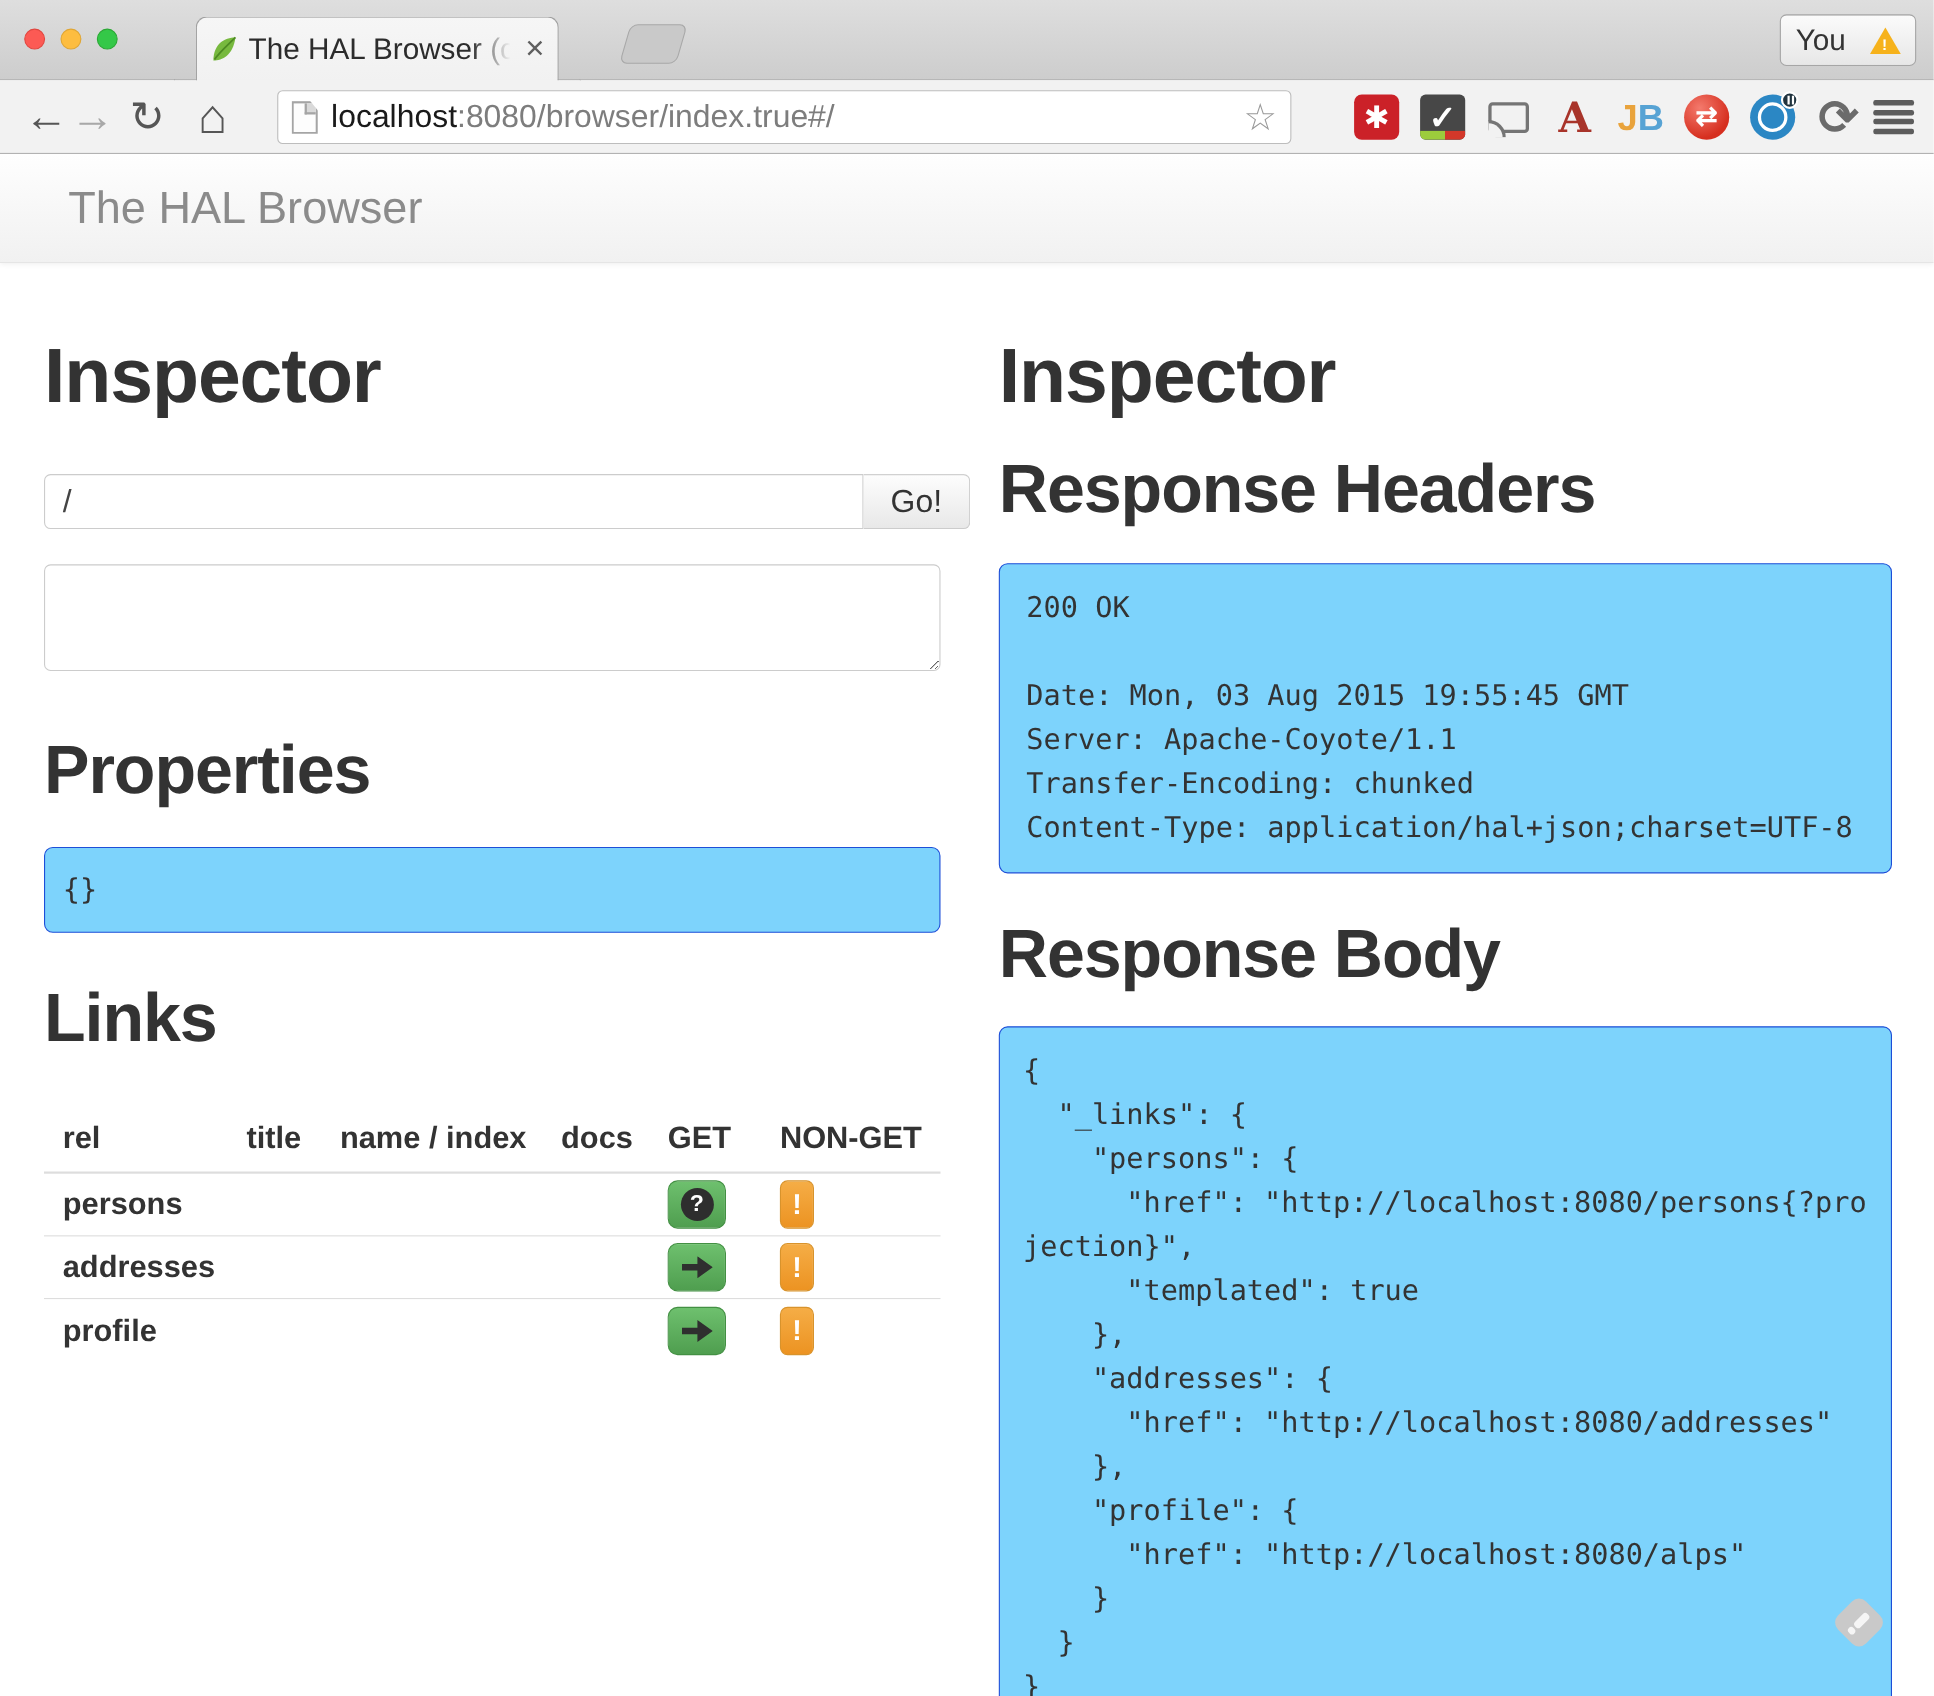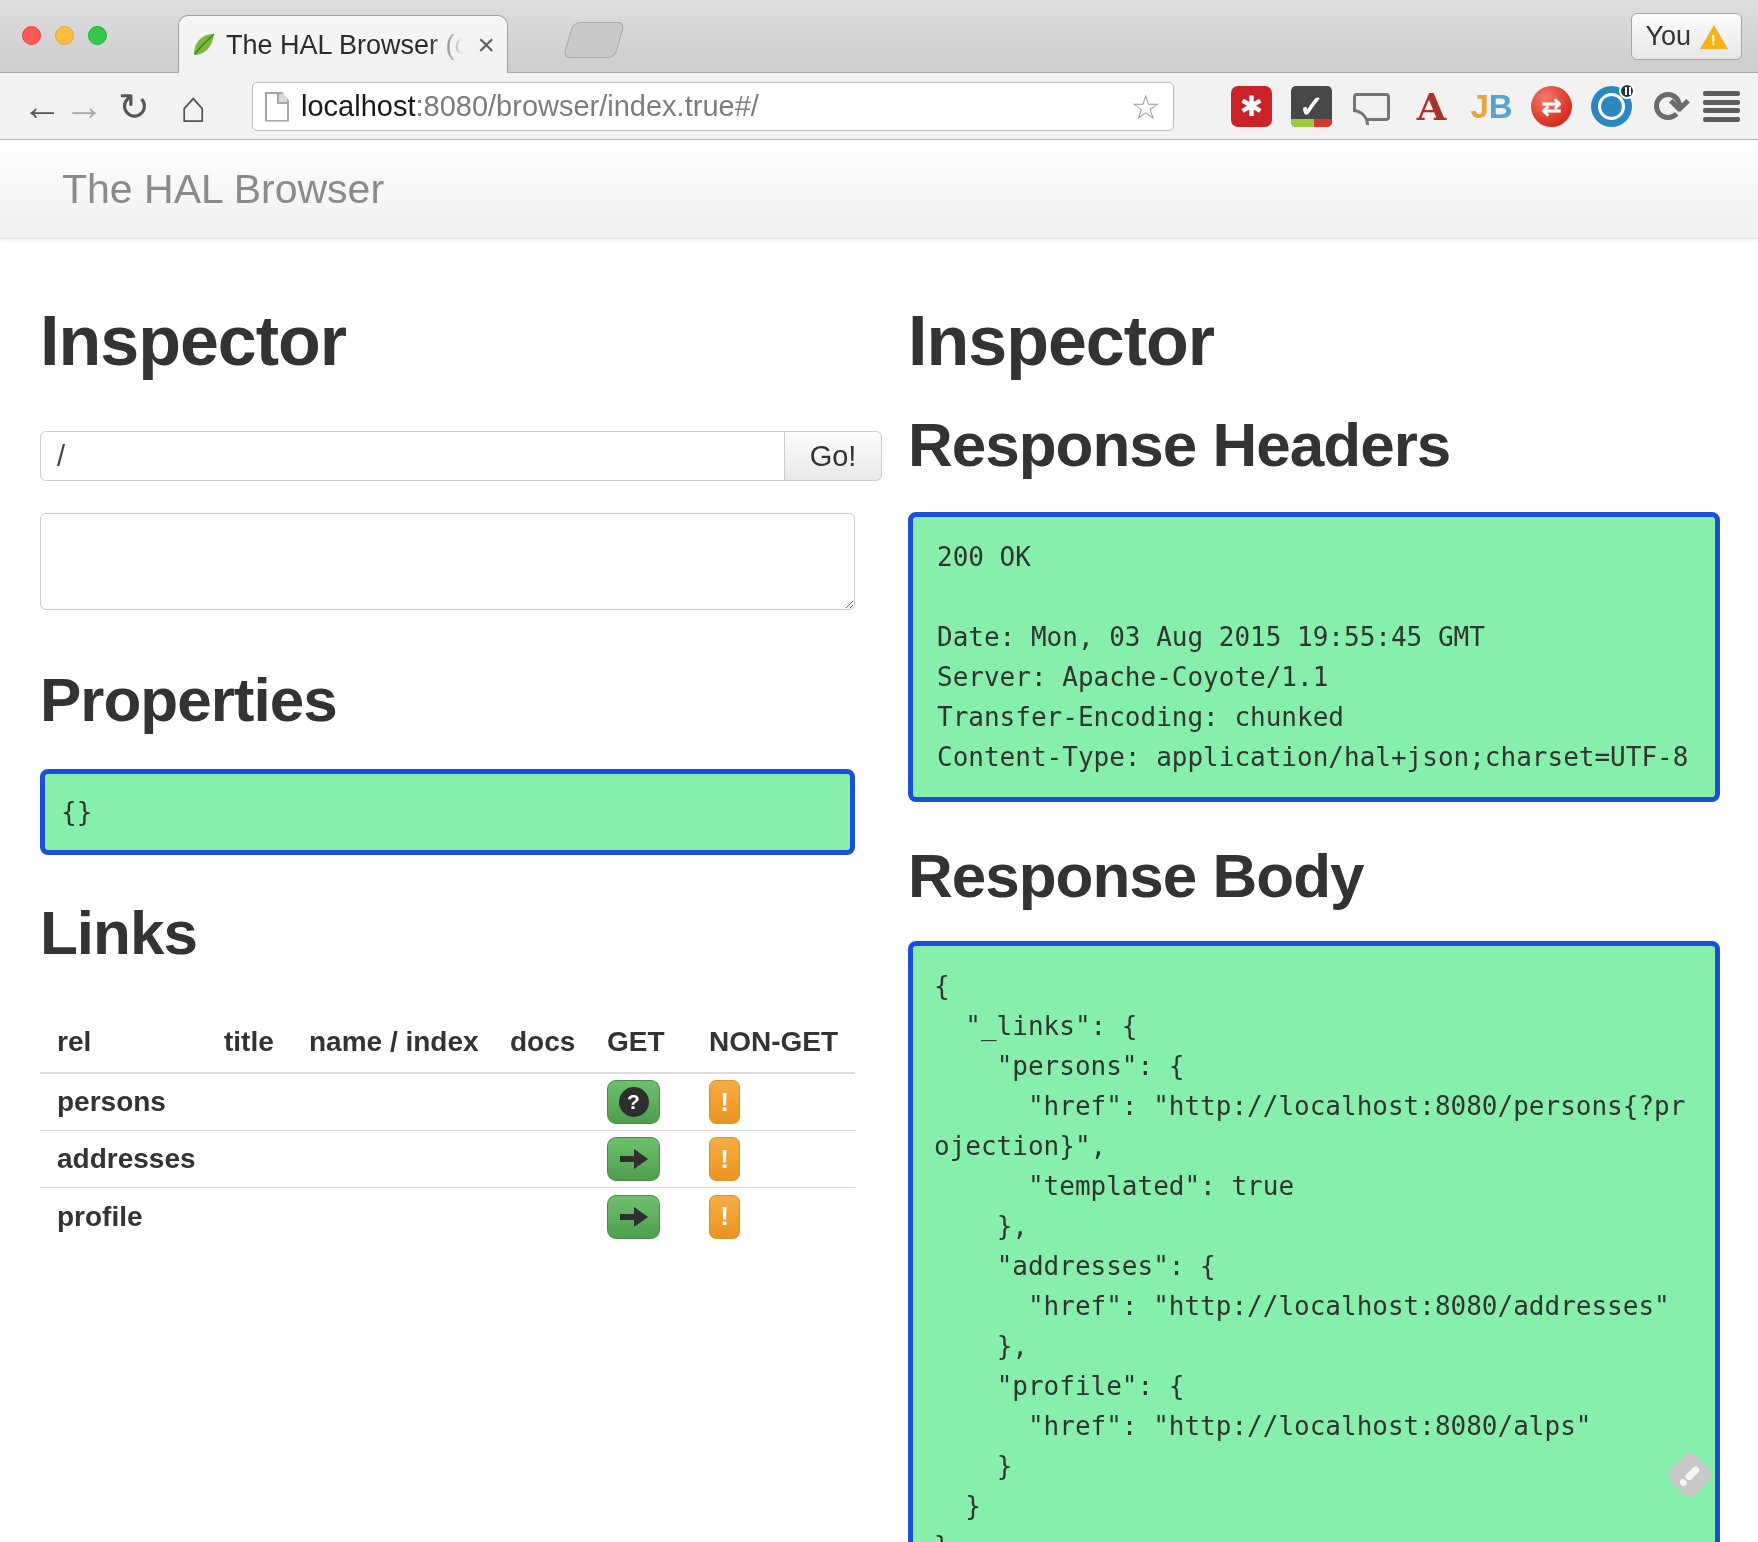--- a/index.html
+++ b/index.html
@@ -22,21 +22,21 @@
   .tab::before { left:-12px; transform:skewX(-18deg); border-right:none; border-radius:10px 0 0 0; }
   .tab::after { right:-12px; transform:skewX(18deg); border-left:none; border-radius:0 10px 0 0; }
   .favicon { width:26px; height:26px; flex:none; }
   .tab-title { font-size:27px; color:#2c2c2c; white-space:nowrap; overflow:hidden; width:238px;
     -webkit-mask-image:linear-gradient(90deg,#000 85%,transparent); }
   .tab-close { font-size:30px; color:#5f5f5f; line-height:1; margin-left:auto; cursor:default; }
   .newtab { position:absolute; left:568px; top:22px; width:52px; height:36px;
     background:#c9c9c9; border:1px solid #a8a8a8; border-radius:7px; transform:skewX(-16deg); }
   .profile-btn { position:absolute; right:16px; top:13px; height:47px; min-width:100px;
     border:1px solid #a6a6a6; border-radius:6px; background:linear-gradient(#fbfbfb,#e7e7e7);
-    display:flex; align-items:center; justify-content:flex-end; gap:9px; padding:0 13px; }
+    display:flex; align-items:center; justify-content:flex-end; gap:22px; padding:0 13px; }
   .profile-btn .name { font-size:27px; color:#333; }
   .warn-tri { width:0; height:0; border-left:14px solid transparent; border-right:14px solid transparent;
     border-bottom:24px solid #f6b21b; position:relative; }
   .warn-tri i { position:absolute; left:-3px; top:7px; font-style:normal; color:#fff; font-weight:bold; font-size:14px; }
 
   
   .toolbar { position:relative; height:67px; background:#f2f2f2; border-bottom:1px solid #b2b2b2; }
   .navico { position:absolute; top:0; height:67px; display:flex; align-items:center; font-size:40px; color:#565656; }
   .navico.back { left:22px; }
   .navico.fwd { left:64px; color:#a8a8a8; }
@@ -96,21 +96,21 @@
   .addr-input { width:745px; height:50px; border:1px solid #ccc; border-radius:6px 0 0 6px;
     font-size:29px; color:#444; padding:0 16px; outline:none; font-family:"Liberation Sans",sans-serif; }
   .go-btn { width:97px; height:50px; border:1px solid #ccc; border-left:none; border-radius:0 6px 6px 0;
     background:linear-gradient(#fdfdfd,#e8e8e8); font-size:29px; color:#333; }
 
   .col-left h2.crh { margin-top:44px; }
   .headers-textarea { margin-top:32px; width:815px; height:97px; border:1px solid #ccc; border-radius:6px;
     resize:both; font-size:26px; padding:10px; font-family:"Liberation Sans",sans-serif; }
 
   .col-left h2.props { margin-top:50px; }
-  .codebox { background:#86efac; border:5px solid #1d4ed8; border-radius:8px;
+  .codebox { background:#7dd3fc; border:1px solid #1d4ed8; border-radius:8px;
     font-family:"DejaVu Sans Mono", monospace; font-size:26px; line-height:40px; color:#333; }
   .props-box { margin-top:34px; width:815px; padding:18px 16px; }
   .codebox pre { font:inherit; white-space:pre-wrap; word-break:break-all; }
 
   .col-left h2.links { margin-top:42px; }
   .links-table { margin-top:44px; width:815px; font-size:28px; color:#333; }
   .lrow { display:grid; grid-template-columns:167px 85px 201px 97px 102px 1fr; align-items:center; padding-left:17px; }
   .lrow.head { height:62px; border-bottom:2px solid #ddd; font-weight:bold; }
   .lrow.body { height:57px; border-bottom:1px solid #ddd; }
   .lrow.body:last-child { border-bottom:none; }

